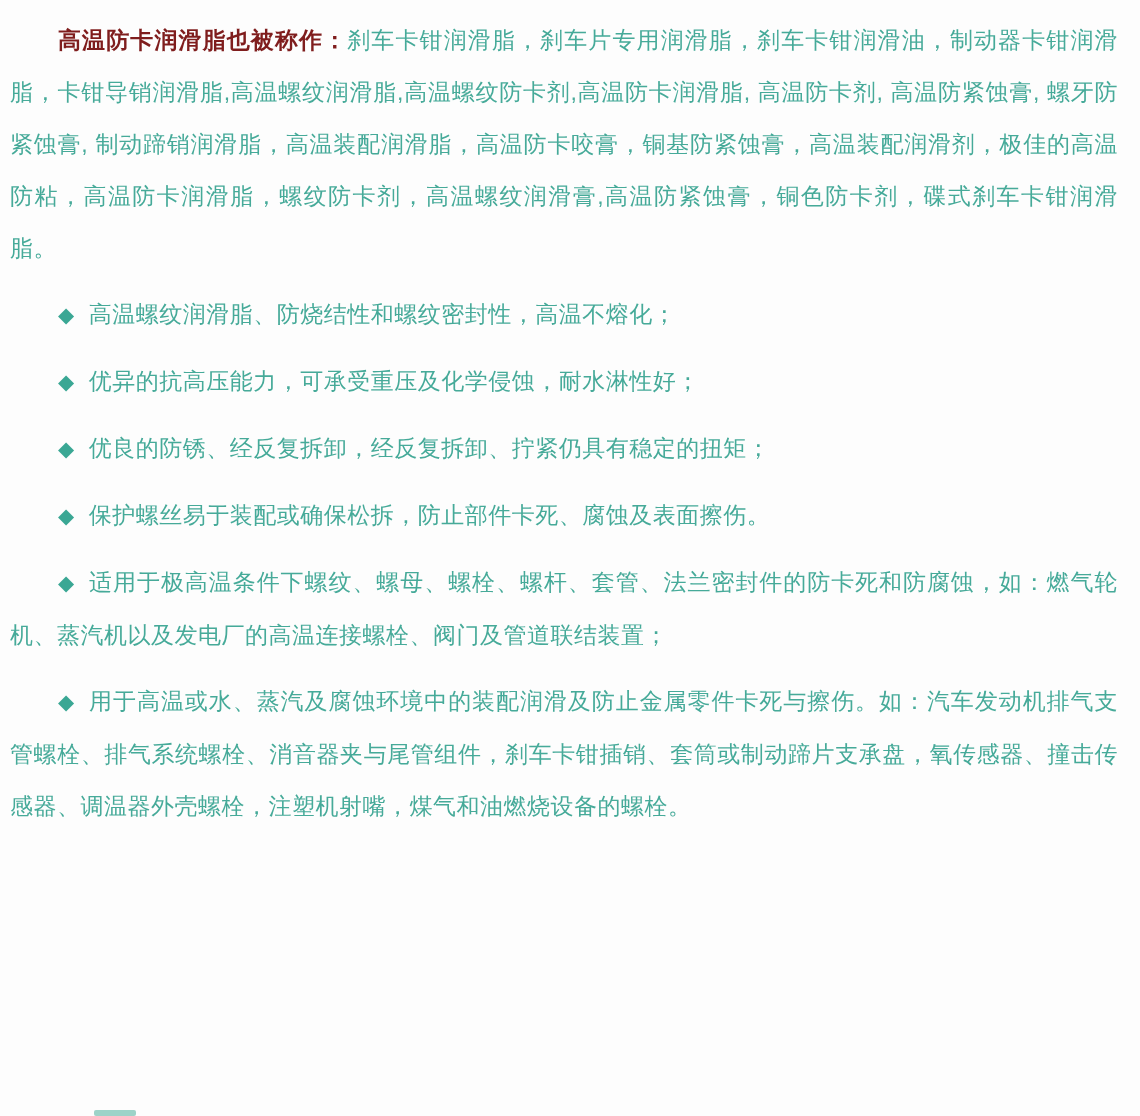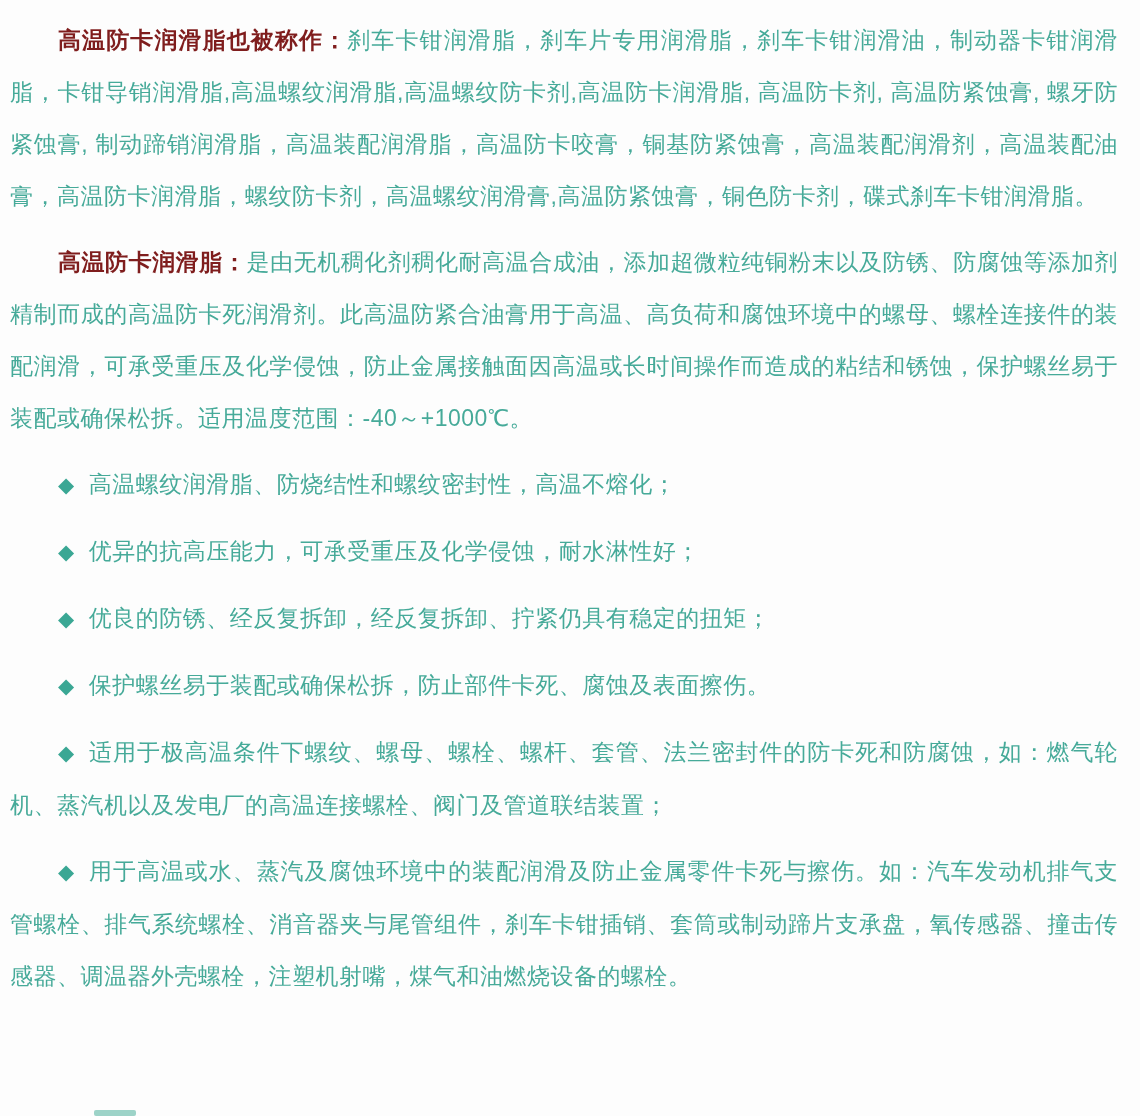--- a/index.html
+++ b/index.html
@@ -57,23 +57,22 @@
     background: #7cc4b6;
     border-radius: 2px;
     opacity: 0.75;
   }
 </style>
 </head>
 <body>
 
 <div class="doc">
 
-  <p class="para"><span class="lead">高温防卡润滑脂也被称作：</span><span>刹车卡钳润滑脂，刹车片专用润滑脂，刹车卡钳润滑油，制动器卡钳润滑脂，卡钳导销润滑脂,高温螺纹润滑脂,高温螺纹防卡剂,高温防卡润滑脂, 高温防卡剂, 高温防紧蚀膏, 螺牙防紧蚀膏, 制动蹄销润滑脂，高温装配润滑脂，高温防卡咬膏，铜基防紧蚀膏，高温装配润滑剂，高温装配油膏，高温防卡润滑脂，螺纹防卡剂，高温螺纹润滑膏,高温防紧蚀膏，铜色防卡剂，碟式刹车卡钳润滑脂。</span></p>
+  <p class="para"><span class="lead">高温防卡润滑脂也被称作：</span><span>刹车卡钳润滑脂，刹车片专用润滑脂，刹车卡钳润滑油，制动器卡钳润滑脂，卡钳导销润滑脂,高温螺纹润滑脂,高温螺纹防卡剂,高温防卡润滑脂, 高温防卡剂, 高温防紧蚀膏, 螺牙防紧蚀膏, 制动蹄销润滑脂，高温装配润滑脂，高温防卡咬膏，铜基防紧蚀膏，高温装配润滑剂，极佳的高温防粘，高温防卡润滑脂，螺纹防卡剂，高温螺纹润滑膏,高温防紧蚀膏，铜色防卡剂，碟式刹车卡钳润滑脂。</span></p>
 
-  <p class="para"><span class="lead">高温防卡润滑脂：</span><span>是由无机稠化剂稠化耐高温合成油，添加超微粒纯铜粉末以及防锈、防腐蚀等添加剂精制而成的高温防卡死润滑剂。此高温防紧合油膏用于高温、高负荷和腐蚀环境中的螺母、螺栓连接件的装配润滑，可承受重压及化学侵蚀，防止金属接触面因高温或长时间操作而造成的粘结和锈蚀，保护螺丝易于装配或确保松拆。适用温度范围：-40～+1000℃。</span></p>
 
 
   <p class="bullet"><span class="diamond">◆</span><span>高温螺纹润滑脂、防烧结性和螺纹密封性，高温不熔化；</span></p>
 
   <p class="bullet"><span class="diamond">◆</span><span>优异的抗高压能力，可承受重压及化学侵蚀，耐水淋性好；</span></p>
 
   <p class="bullet"><span class="diamond">◆</span><span>优良的防锈、经反复拆卸，经反复拆卸、拧紧仍具有稳定的扭矩；</span></p>
 
   <p class="bullet"><span class="diamond">◆</span><span>保护螺丝易于装配或确保松拆，防止部件卡死、腐蚀及表面擦伤。</span></p>
 

